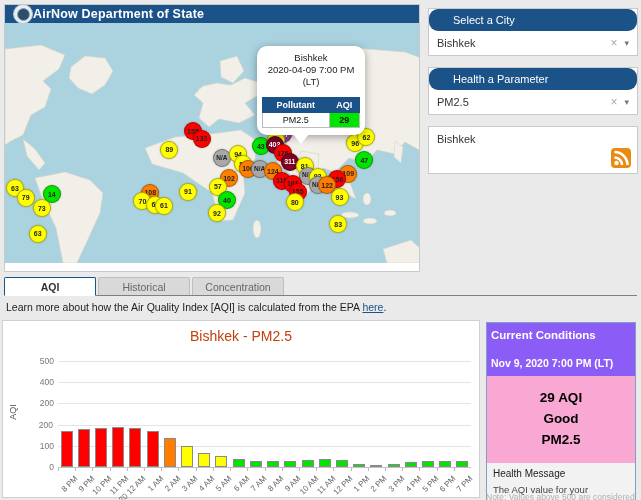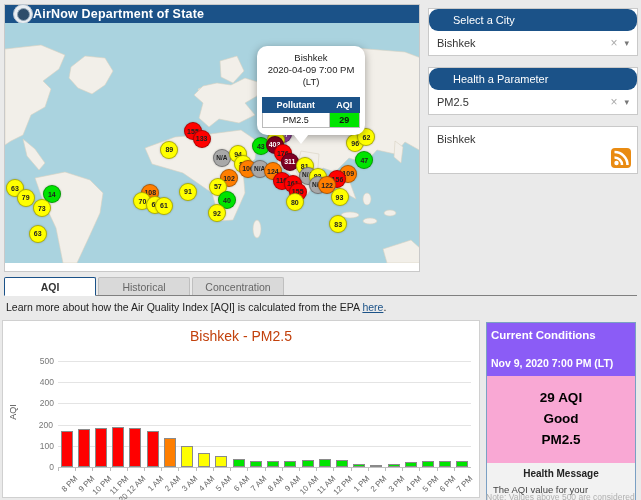--- a/index.html
+++ b/index.html
@@ -86,21 +86,21 @@
   
   .cond { position:absolute; left:486px; top:322px; width:150px; border:1px solid #7aa0c4;
     background:#f2f2f2; }
   .cond-head { background:#8b5cf6; color:#fff; text-align:left; padding:6px 4px 7px; }
   .cond-title { font-size:11.5px; font-weight:bold; }
   .cond-obs { font-size:9px; font-weight:bold; margin-top:2px; }
   .cond-date { font-size:10.5px; font-weight:bold; margin-top:16px; }
   .cond-aqi { background:#f9a8d4; text-align:center; padding:12px 4px; color:#000; }
   .cond-aqi div { font-size:13.5px; font-weight:bold; line-height:1.55; }
   .cond-health { padding:5px 6px 7px; }
-  .health-title { font-size:10px; font-weight:bold; text-align:center; color:#222;
+  .health-title { font-size:10px; font-weight:normal; color:#222;
     margin-bottom:4px; }
   .health-text { font-size:9.5px; color:#444; line-height:1.5; }
   .cond-footnote { position:absolute; left:486px; top:492px; width:150px; font-size:8.5px;
     color:#b0b0b0; white-space:nowrap; overflow:hidden; }
 </style>
 </head>
 <body>
 
 <div class="map-panel">
   <div class="app-header">

